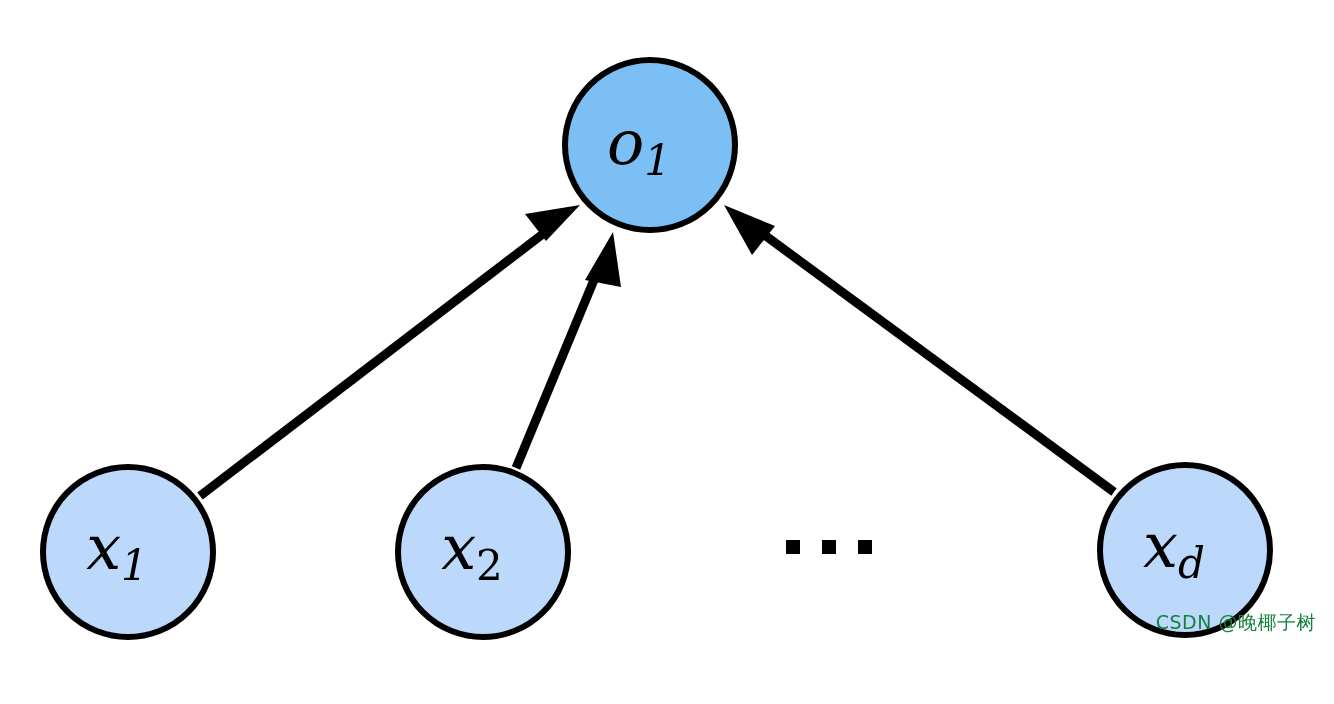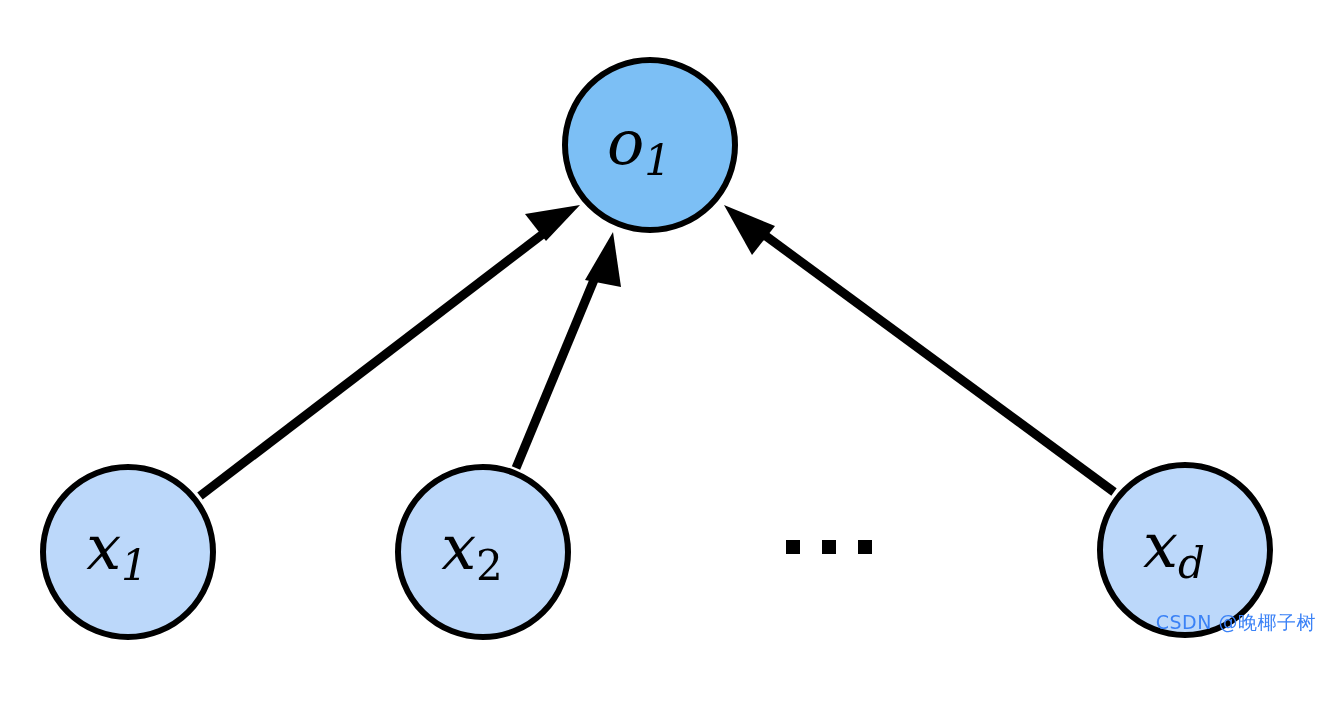--- a/index.html
+++ b/index.html
@@ -59,21 +59,21 @@
   }
   .ellipsis-dot {
     fill: #000000;
   }
   #watermark {
     position: absolute;
     right: 18px;
     bottom: 12px;
     font-family: "DejaVu Sans", "Liberation Sans", sans-serif;
     font-size: 19px;
-    color: #3b82f6;
+    color: #15803d;
     letter-spacing: 0.5px;
     white-space: nowrap;
     user-select: none;
   }
 </style>
 </head>
 <body>
 
 <div id="canvas">
 

